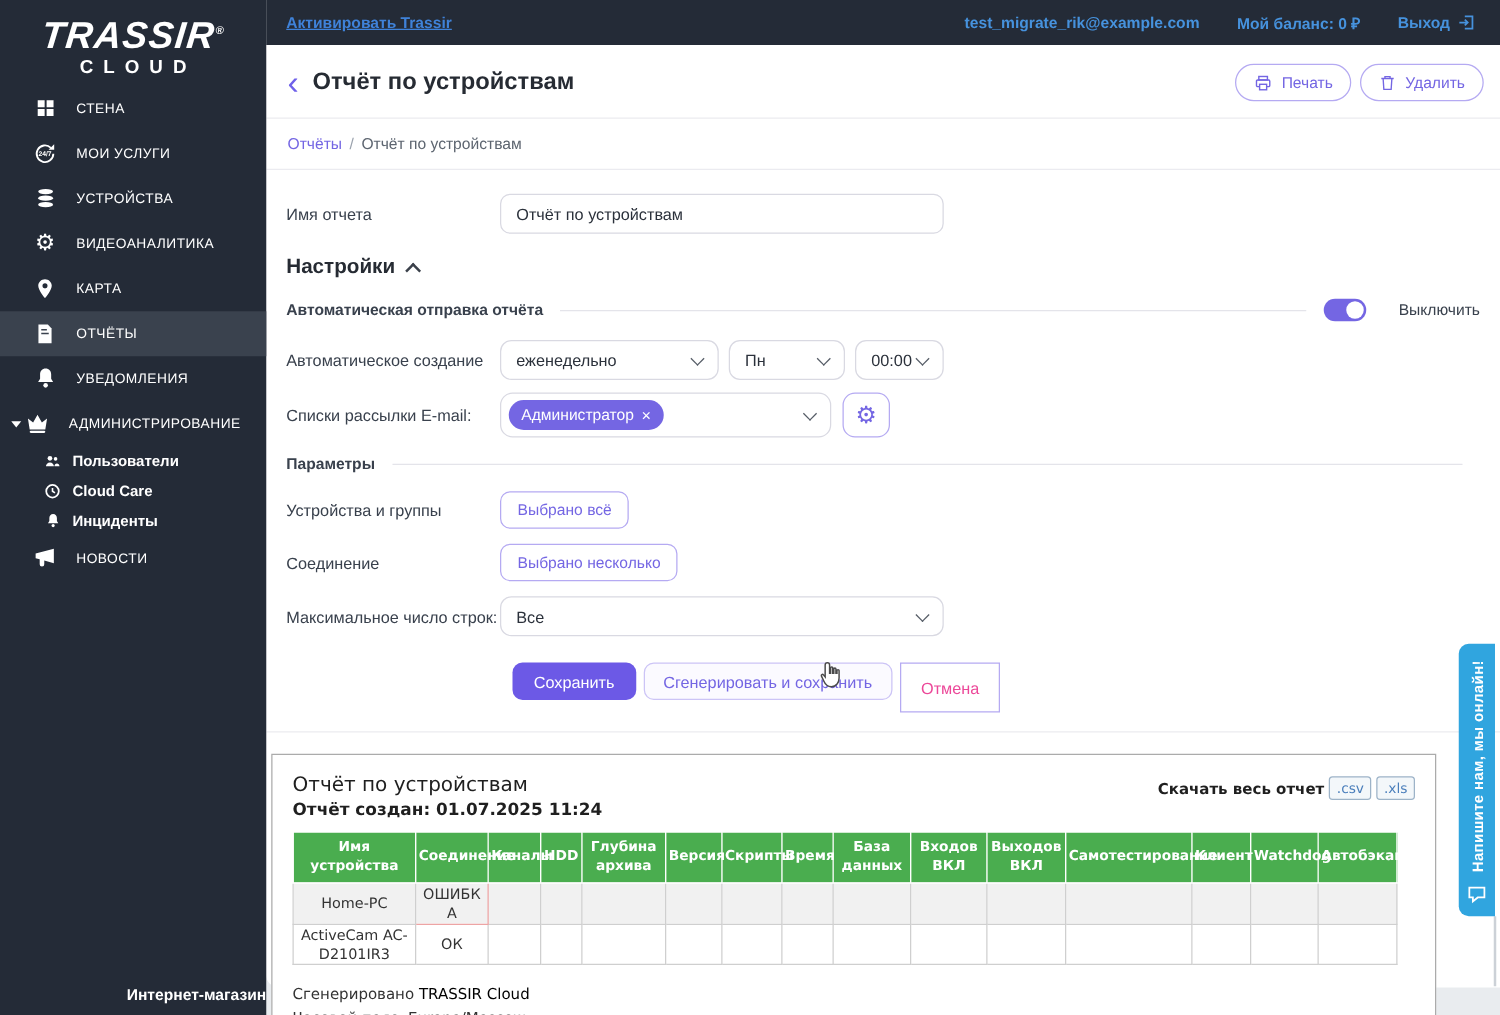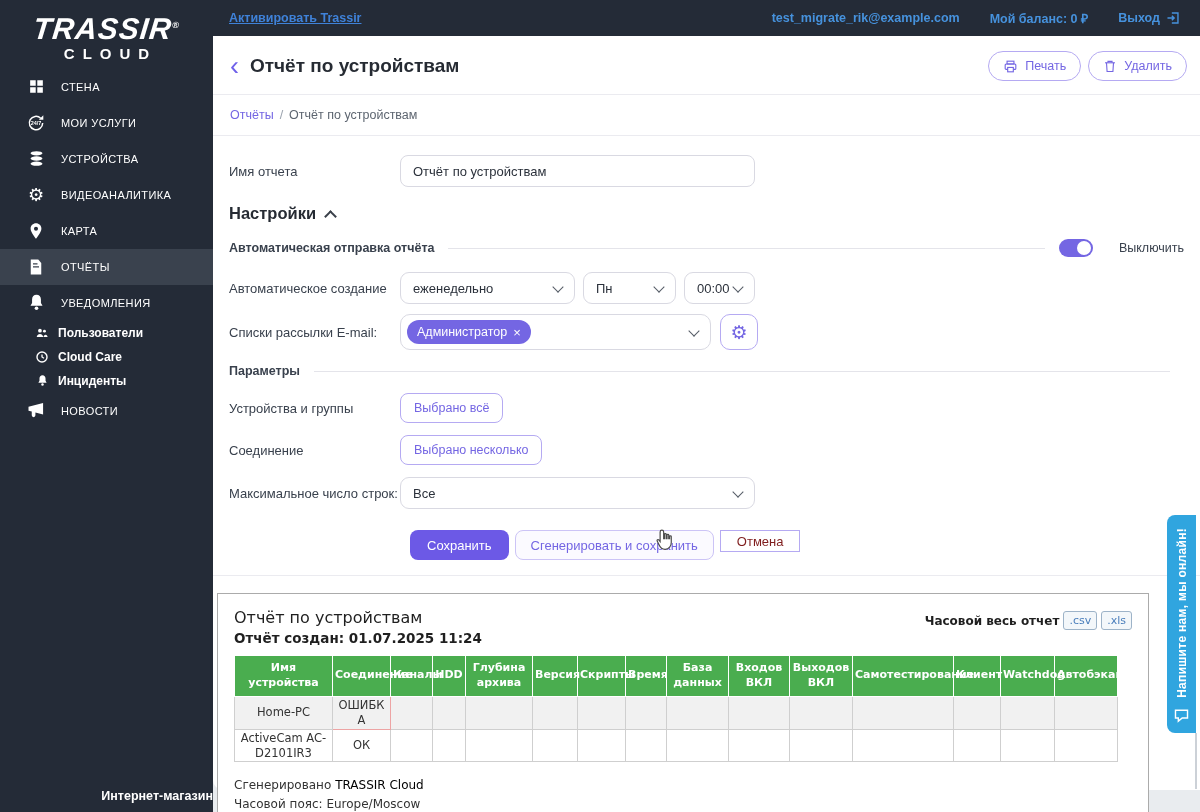--- a/index.html
+++ b/index.html
@@ -61,36 +61,36 @@
   .divline{flex:1;height:1px;background:#e4e4ea;margin:0 14px}
   .toggle{width:34px;height:18px;border-radius:9px;background:#7466e3;position:relative;cursor:pointer;flex-shrink:0}
   .toggle-knob{position:absolute;right:2px;top:2px;width:14px;height:14px;border-radius:50%;background:#fff}
   .toggle-label{font-size:12.5px;color:#39414d;margin-left:26px}
   .select{box-sizing:border-box;height:32px;border:1px solid #d9d9e2;border-radius:9px;display:flex;align-items:center;
           justify-content:space-between;padding:0 12px;font-size:13px;color:#2b313b;cursor:pointer;background:#fff}
   .chev{width:7px;height:7px;border-right:1.6px solid #555c66;border-bottom:1.6px solid #555c66;
         transform:rotate(45deg);margin-top:-3px;flex-shrink:0}
   .chev-up{width:7px;height:7px;border-right:2px solid #3a404a;border-bottom:2px solid #3a404a;
         transform:rotate(-135deg);margin-top:5px}
-  .multiselect{box-sizing:border-box;width:311px;height:36px;border:1px solid #d9d9e2;border-radius:10px;display:flex;
+  .multiselect{box-sizing:border-box;width:265px;height:36px;border:1px solid #d9d9e2;border-radius:10px;display:flex;
           align-items:center;justify-content:space-between;padding:0 12px 0 6px;cursor:pointer;background:#fff}
   .tag{background:#7466e3;color:#fff;height:24px;border-radius:12px;display:flex;align-items:center;
        padding:0 10px;font-size:12.5px;gap:6px;cursor:pointer}
   .tag-x{font-size:13px;cursor:pointer}
   .gear-btn{width:38px;height:36px;border:1px solid #b5aaf2;border-radius:10px;background:#fff;display:flex;
             align-items:center;justify-content:center;margin-left:9px;cursor:pointer}
   .gear-btn .gear-glyph{color:#7466e3;font-size:19px}
   .btn-choose{height:30px;padding:0 13px;border:1px solid #b5aaf2;border-radius:8px;background:#fff;color:#7466e3;
               font-size:12.5px;cursor:pointer;font-family:inherit}
   .actions{display:flex;gap:6px;margin-left:181px}
   .btn-primary{height:30px;padding:0 17px;background:#6c59e6;color:#fff;border:none;border-radius:8px;font-size:13px;
                cursor:pointer;font-family:inherit}
   .btn-secondary{height:30px;padding:0 15px;background:#fbfaff;border:1px solid #ccc4f6;border-radius:8px;color:#7466e3;
                font-size:13px;cursor:pointer;font-family:inherit}
-  .btn-cancel{height:22px;padding:0 16px;background:#fff;border:1px solid #b5aaf2;border-radius:0;color:#7f1d1d;
+  .btn-cancel{height:40px;padding:0 16px;background:#fff;border:1px solid #b5aaf2;border-radius:0;color:#ec4899;
                font-size:13px;cursor:pointer;font-family:inherit}
 
   
   .report-box{margin:17px 16px 0 4px;width:932px;box-sizing:border-box;border:1px solid #ababab;background:#fff;
               padding:14px 16px 14px;font-family:"DejaVu Sans",sans-serif}
   .report-head{display:flex;justify-content:space-between;align-items:flex-start}
   .report-title{font-size:16px;color:#1f1f1f}
   .report-created{font-size:13.5px;font-weight:700;color:#1f1f1f;margin-top:3px}
   .dl{display:flex;align-items:center;gap:4px;font-size:12px;font-weight:700;color:#1f1f1f;margin-top:3px}
   .dl-btn{font-size:11px;color:#4a7ebb;border:1px solid #9db3c8;background:#f3f7fa;border-radius:3px;padding:2px 5px;
@@ -178,20 +178,30 @@
       </div>
       <div class="nav-item">
         <span class="icn">
             <svg width="19" height="19" viewBox="0 0 24 24" fill="#fff">
               <path d="M12 2.3c-3.4 0-5.6 2.5-5.6 6v4.3L4.4 16h15.2l-2-3.4V8.3c0-3.5-2.2-6-5.6-6z"></path>
               <circle cx="12" cy="19.3" r="2.3"></circle>
             </svg>
           </span>
         <span class="nav-label">УВЕДОМЛЕНИЯ</span>
       </div>
+      <div class="nav-item">
+        <span class="tri"></span>
+        <span class="icn" style="margin-left:-6px">
+            <svg width="21" height="21" viewBox="0 0 24 24" fill="#fff">
+              <path d="M2.8 7.6l5 3.7L12 4l4.2 7.3 5-3.7L19.5 18h-15z"></path>
+              <rect x="4.5" y="19.2" width="15" height="2.2" rx="1.1"></rect>
+            </svg>
+          </span>
+        <span class="nav-label">АДМИНИСТРИРОВАНИЕ</span>
+      </div>
       <div class="sub-item">
         <span class="icn icn-sm">
             <svg width="14" height="14" viewBox="0 0 24 24" fill="#fff">
               <circle cx="8.5" cy="8" r="3.2"></circle>
               <circle cx="16.2" cy="8.8" r="2.5"></circle>
               <path d="M3 19c0-3 2.4-5.4 5.5-5.4S14 16 14 19zM14.6 19c.1-2.3 1.6-4 3.5-4s3.4 1.7 3.5 4z"></path>
             </svg>
           </span>
         <span class="sub-label">Пользователи</span>
       </div>
@@ -356,21 +366,21 @@
 
     <hr class="sep" style="margin-top:15px">
 
     <div class="report-box">
       <div class="report-head">
         <div>
           <div class="report-title">Отчёт по устройствам</div>
           <div class="report-created">Отчёт создан: 01.07.2025 11:24</div>
         </div>
         <div class="dl">
-          <span>Часовой весь отчет</span>
+          <span>Скачать весь отчет</span>
           <button class="dl-btn">.csv</button>
           <button class="dl-btn">.xls</button>
         </div>
       </div>
       <table class="rpt">
           <colgroup>
             <col style="width: 98px;">
             <col style="width: 58px;">
             <col style="width: 42px;">
             <col style="width: 33px;">

